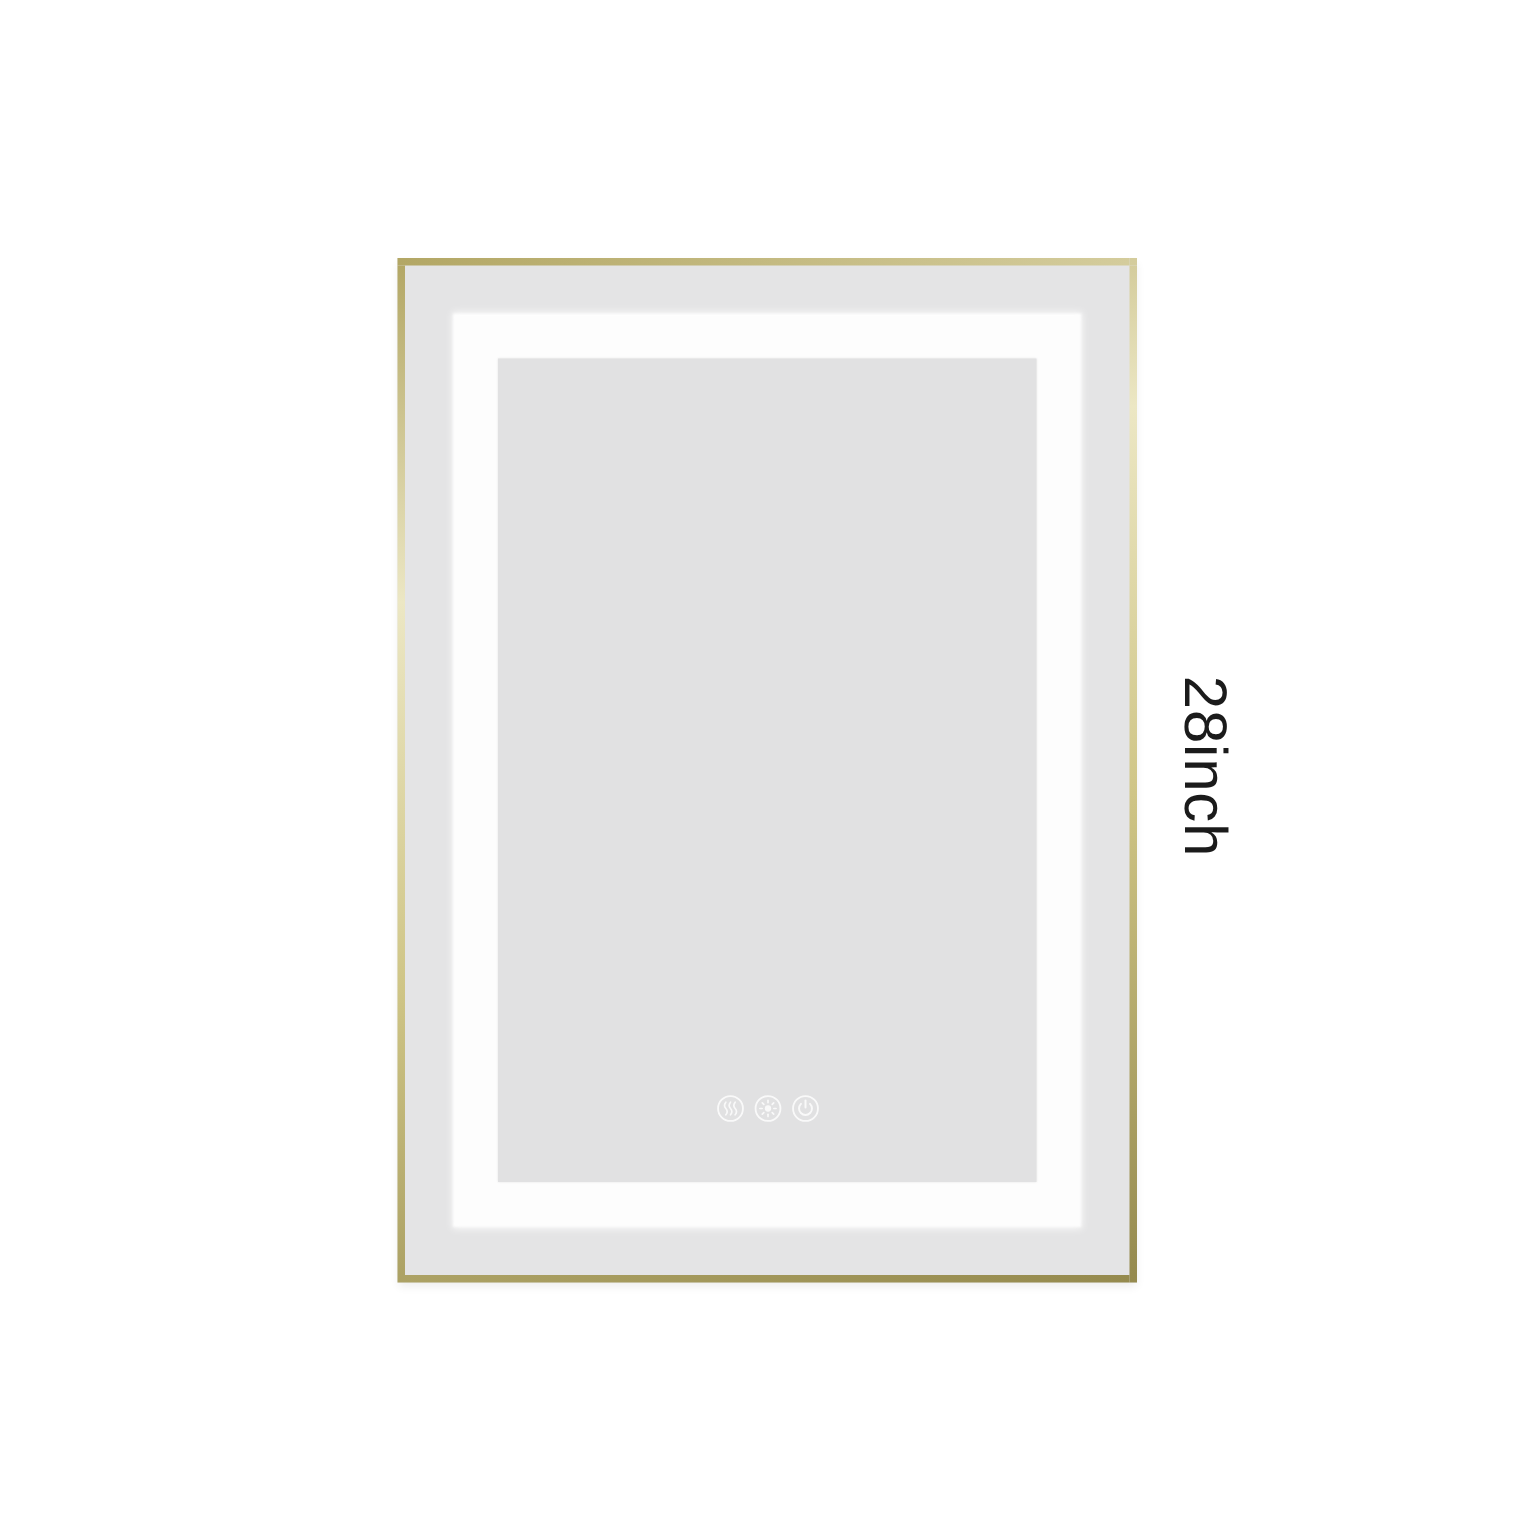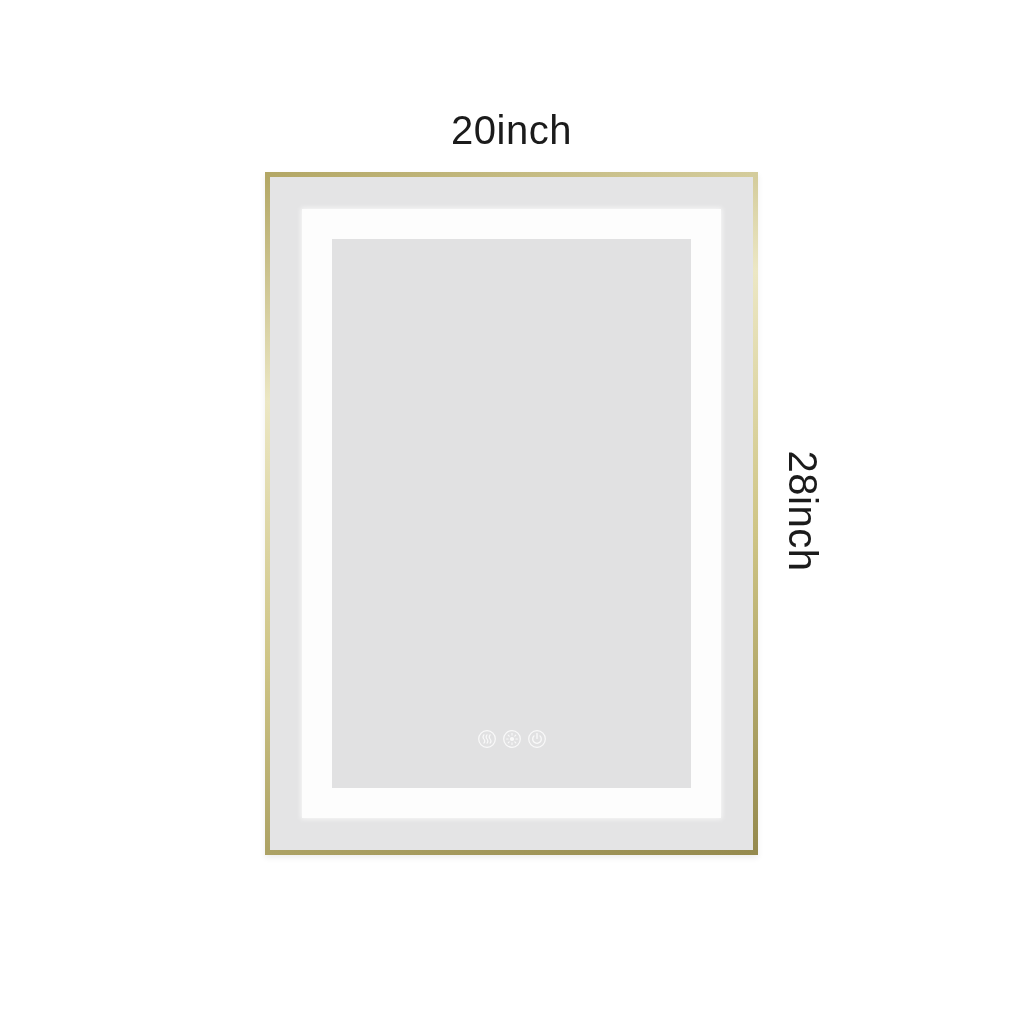--- a/index.html
+++ b/index.html
@@ -85,21 +85,20 @@
     height: 20px;
     opacity: 0.82;
   }
   .touch-btn svg { display: block; }
 </style>
 </head>
 <body>
 
 <div class="canvas">
 
-  <div class="dim-label dim-label-top">20inch</div>
 
   <div class="dim-label dim-label-right">28inch</div>
 
   <div class="mirror">
     <div class="led-ring"></div>
     <div class="inner-surface"></div>
     <div class="touch-controls">
         <div class="touch-btn"><span><svg width="20" height="20" viewBox="0 0 20 20">
               <circle cx="10" cy="10" r="8.3" fill="none" stroke="#fff" stroke-width="1.2"></circle>
               <path d="M6.9 5.8c-1.2 1.5-1.2 2.9 0 4.2 1.2 1.4 1.2 2.8 0 4.2M10 5.8c-1.2 1.5-1.2 2.9 0 4.2 1.2 1.4 1.2 2.8 0 4.2M13.1 5.8c-1.2 1.5-1.2 2.9 0 4.2 1.2 1.4 1.2 2.8 0 4.2" fill="none" stroke="#fff" stroke-width="1.1" stroke-linecap="round"></path>

